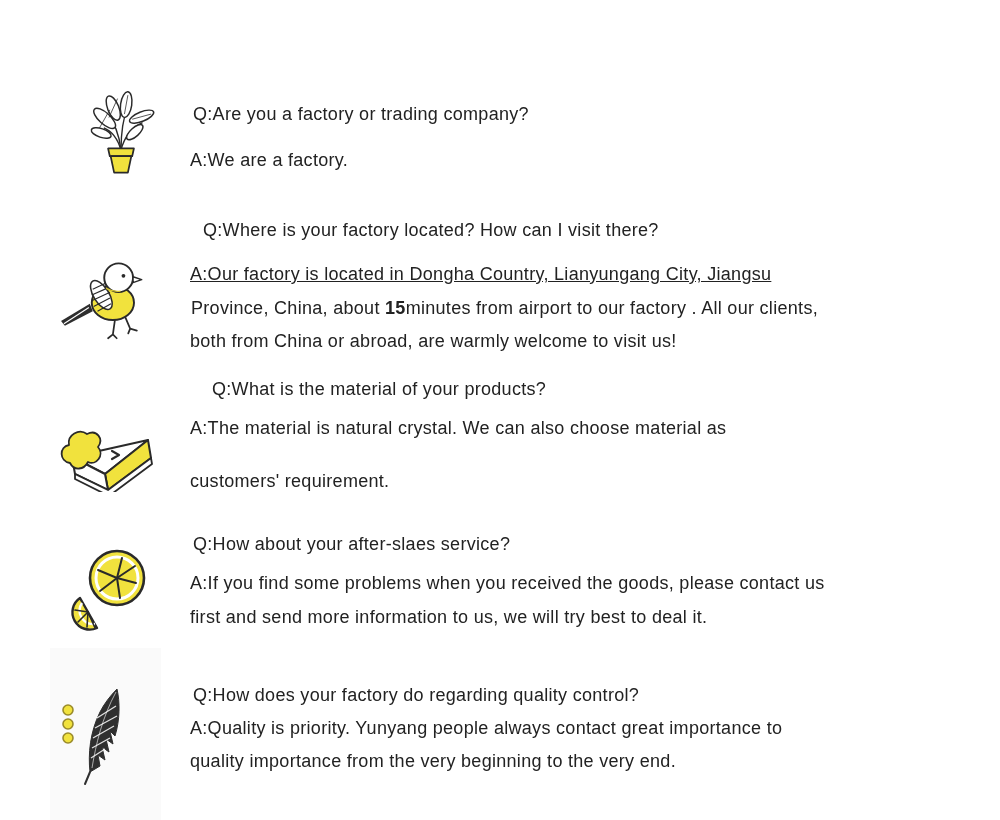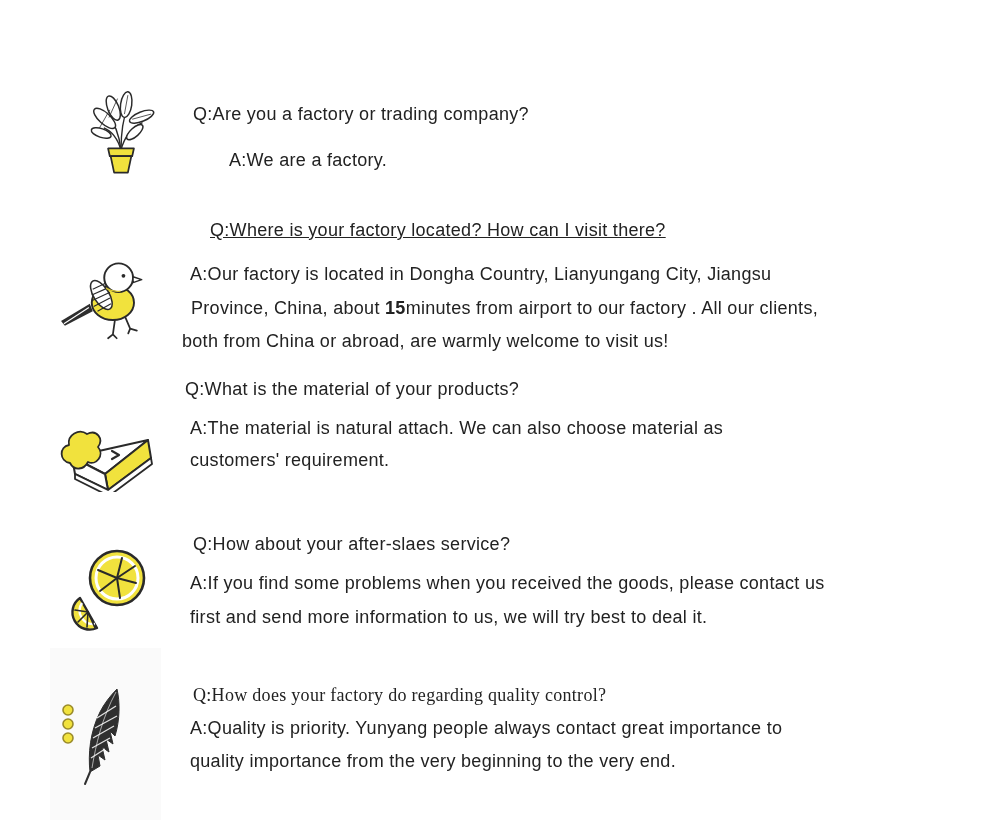--- a/index.html
+++ b/index.html
@@ -57,21 +57,21 @@
           <path d="M25 44 L37 23"></path>
           <path d="M36 32 L46 10"></path>
           <path d="M54 28 L58 6"></path>
           <path d="M63 34 L85 28"></path>
         </g>
         <path d="M35 68 L65 68 L63 77 L37 77 Z" fill="#f1e23d" stroke="#2a2a2a" stroke-width="2" stroke-linejoin="round"></path>
         <path d="M38 77 L62 77 L58 96 L42 96 Z" fill="#f1e23d" stroke="#2a2a2a" stroke-width="2" stroke-linejoin="round"></path>
       </svg>
     </div>
     <div class="txt" style="left:193px;top:101px;">Q:Are you a factory or trading company?</div>
-    <div class="txt" style="left:190px;top:147px;margin-left:39px;">A:We are a factory.</div>
+    <div class="txt" style="left:190px;top:147px;">A:We are a factory.</div>
   </section>
 
   <section>
     <div class="icon" style="left:56px;top:248px;width:108px;height:96px;">
       <svg viewBox="0 0 110 100">
         <path d="M34 58 L4 76 L8 81 L37 66 Z" fill="#2e2e2e"></path>
         <path d="M33 62 L7 79" stroke="#ffffff" stroke-width="1.2" fill="none"></path>
         <g stroke="#2a2a2a" stroke-width="1.8" fill="none" stroke-linecap="round">
           <path d="M60 76 L58 90 M58 90 L53 94 M58 90 L62 94"></path>
           <path d="M70 70 L76 84 M76 84 L83 86 M76 84 L74 89"></path>
@@ -84,40 +84,40 @@
           <path d="M36 55 L55 46"></path>
           <path d="M38 61 L55 52"></path>
           <path d="M42 66 L56 58"></path>
         </g>
         <circle cx="64" cy="31" r="15" fill="#ffffff" stroke="#2a2a2a" stroke-width="2"></circle>
         <circle cx="69" cy="29" r="2" fill="#2a2a2a"></circle>
         <path d="M79 30 L88 33 L79 36 Z" fill="#ffffff" stroke="#2a2a2a" stroke-width="1.5" stroke-linejoin="round"></path>
         <path d="M51 42 Q58 46 66 45" stroke="#d9c832" stroke-width="1.4" fill="none"></path>
       </svg>
     </div>
-    <div class="txt" style="left:210px;top:217px;text-decoration:underline;">Q:Where is your factory located? How can I visit there?</div>
-    <div class="txt" style="left:190px;top:261px;">A:Our factory is located in Dongha Country, Lianyungang City, Jiangsu</div>
+    <div class="txt" style="left:203px;top:217px;">Q:Where is your factory located? How can I visit there?</div>
+    <div class="txt" style="left:190px;top:261px;text-decoration:underline;">A:Our factory is located in Dongha Country, Lianyungang City, Jiangsu</div>
     <div class="txt" style="left:191px;top:295px;"><span>Province, China, about </span><span class="b">15</span><span>minutes from airport to our factory . All our clients,</span></div>
-    <div class="txt" style="left:182px;top:328px;">both from China or abroad, are warmly welcome to visit us!</div>
+    <div class="txt" style="left:190px;top:328px;">both from China or abroad, are warmly welcome to visit us!</div>
   </section>
 
   <section>
     <div class="icon" style="left:50px;top:402px;width:112px;height:90px;">
       <svg viewBox="0 0 112 90">
         <path d="M22 55 L98 38 L55 72 Z" fill="#ffffff" stroke="#2a2a2a" stroke-width="2" stroke-linejoin="round"></path>
         <path d="M55 72 L98 38 L101 56 L58 88 Z" fill="#f1e23d" stroke="#2a2a2a" stroke-width="2" stroke-linejoin="round"></path>
         <path d="M22 55 L55 72 L58 88 L25 72 Z" fill="#ffffff" stroke="#2a2a2a" stroke-width="2" stroke-linejoin="round"></path>
         <path d="M58 88 L101 56 L102 62 L59 94 L25 77 L25 72 Z" fill="#ffffff" stroke="#2a2a2a" stroke-width="1.8" stroke-linejoin="round"></path>
         <path d="M20 61 C9 59 9 45 19 43 C17 33 29 26 37 32 C47 27 54 37 48 45 C55 53 46 64 38 60 C34 68 24 69 20 61 Z" fill="#f1e23d" stroke="#2a2a2a" stroke-width="1.8" stroke-linejoin="round"></path>
         <path d="M62 49 L69 53 L62 57" fill="none" stroke="#2a2a2a" stroke-width="2.2" stroke-linecap="round" stroke-linejoin="round"></path>
       </svg>
     </div>
-    <div class="txt" style="left:185px;top:376px;">Q:What is the material of your products?</div>
-    <div class="txt" style="left:190px;top:415px;">A:The material is natural attach. We can also choose material as</div>
-    <div class="txt" style="left:190px;top:447px;">customers' requirement.</div>
+    <div class="txt" style="left:212px;top:376px;">Q:What is the material of your products?</div>
+    <div class="txt" style="left:190px;top:415px;">A:The material is natural crystal. We can also choose material as</div>
+    <div class="txt" style="left:190px;top:468px;">customers' requirement.</div>
   </section>
 
   <section>
     <div class="icon" style="left:60px;top:548px;width:104px;height:96px;">
       <svg viewBox="0 0 104 96">
         <circle cx="57" cy="30" r="27" fill="#f1e23d" stroke="#2a2a2a" stroke-width="2.6"></circle>
         <circle cx="57" cy="30" r="21" fill="none" stroke="#ffffff" stroke-width="3"></circle>
         <g stroke="#2a2a2a" stroke-width="2" stroke-linecap="round">
           <path d="M57 30 L76 35"></path>
           <path d="M57 30 L62 10"></path>
@@ -158,18 +158,18 @@
           <path d="M45 38 L64 26"></path>
           <path d="M43 48 L65 36"></path>
           <path d="M41 58 L62 46"></path>
           <path d="M40 68 L58 58"></path>
           <path d="M39 78 L53 69"></path>
         </g>
         <path d="M40 88 C44 64 50 38 64 12" stroke="#ffffff" stroke-width="1" fill="none" opacity="0.6"></path>
         <path d="M38 92 L33 104" stroke="#2f2f2f" stroke-width="2" stroke-linecap="round"></path>
       </svg>
     </div>
-    <div class="txt" style="left:193px;top:682px;font-family:Liberation Serif, serif;">Q:How does your factory do regarding quality control?</div>
+    <div class="txt" style="left:193px;top:682px;">Q:How does your factory do regarding quality control?</div>
     <div class="txt" style="left:190px;top:715px;">A:Quality is priority. Yunyang people always contact great importance to</div>
     <div class="txt" style="left:190px;top:748px;">quality importance from the very beginning to the very end.</div>
   </section>
 
 </div>
 
 </body></html>

